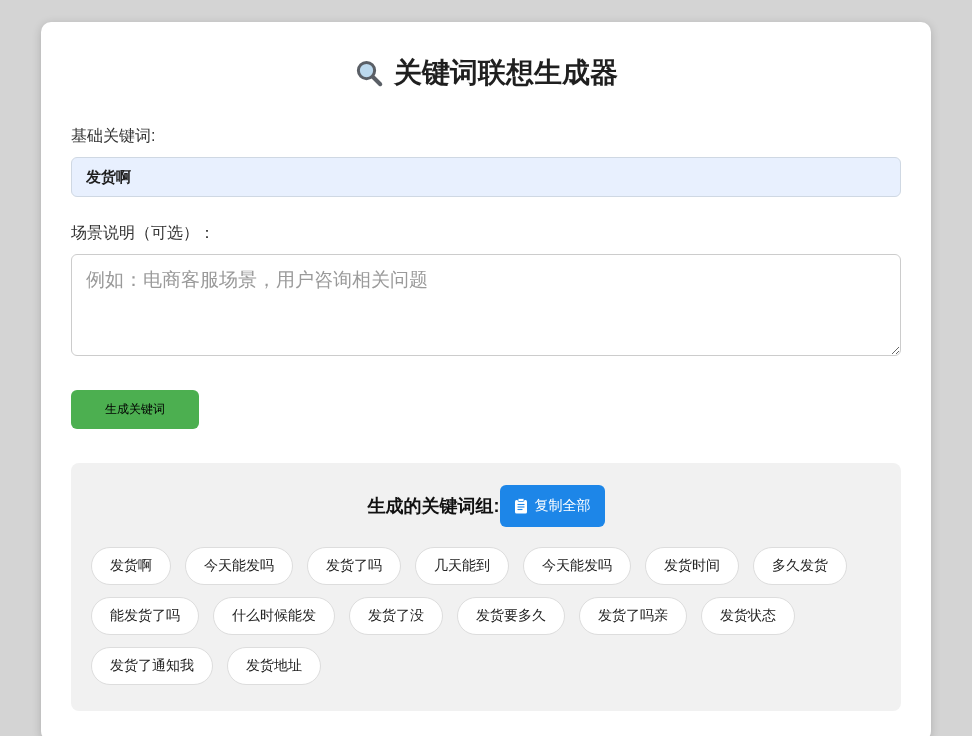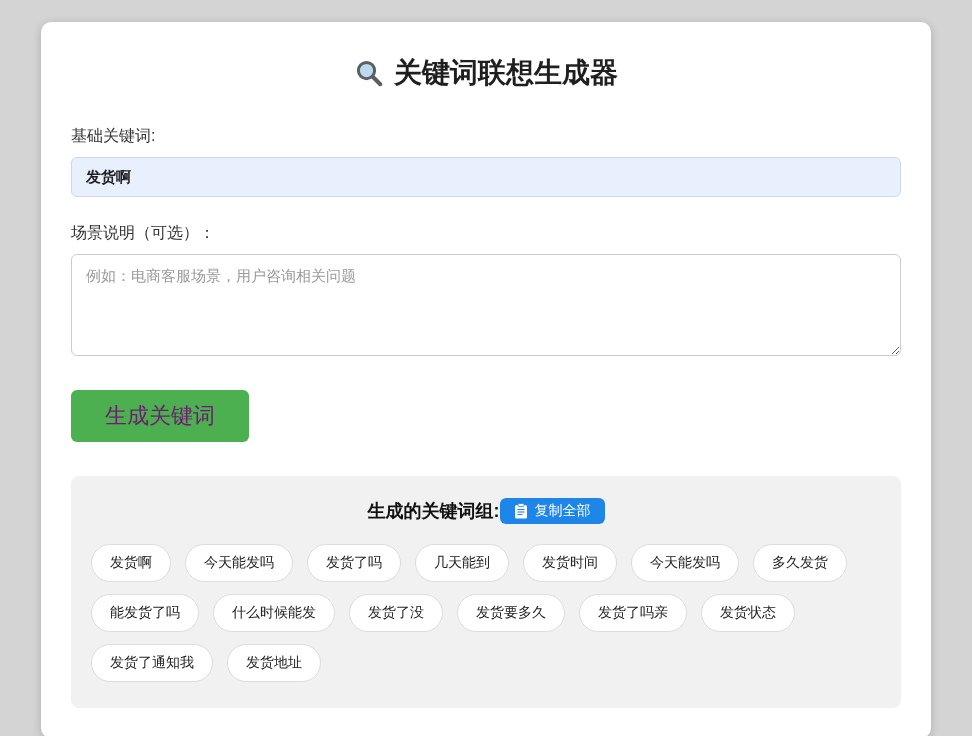--- a/index.html
+++ b/index.html
@@ -55,33 +55,33 @@
     font-family: "Liberation Sans", "DejaVu Sans", sans-serif;
     margin-bottom: 26px;
     outline: none;
   }
   .scene-textarea {
     width: 100%;
     height: 102px;
     border: 1px solid #cccccc;
     border-radius: 6px;
     padding: 12px 14px;
-    font-size: 15px;
+    font-size: 19px;
     color: #333;
     font-family: "Liberation Sans", "DejaVu Sans", sans-serif;
     resize: both;
     outline: none;
     margin-bottom: 30px;
   }
   .scene-textarea::placeholder { color: #9a9a9a; }
   .generate-btn {
     display: inline-block;
     background: var(--accent-green, #4caf50);
-    color: #701a75;
-    font-size: 22px;
+    color: #000000;
+    font-size: 12px;
     font-family: "Liberation Sans", "DejaVu Sans", sans-serif;
     border: none;
     border-radius: 6px;
     padding: 11px 34px;
     cursor: pointer;
     margin-bottom: 34px;
   }
   .results {
     background: #f1f1f1;
     border-radius: 8px;
@@ -99,21 +99,21 @@
     color: #111111;
   }
   .copy-btn {
     display: flex;
     align-items: center;
     gap: 7px;
     background: var(--accent-blue, #1d86e8);
     color: #ffffff;
     border: none;
     border-radius: 6px;
-    padding: 4px 14px;
+    padding: 12px 14px;
     font-size: 14px;
     font-family: "Liberation Sans", "DejaVu Sans", sans-serif;
     cursor: pointer;
   }
   .copy-btn svg { display: block; }
   .chips {
     display: flex;
     flex-wrap: wrap;
     gap: 12px 14px;
   }
@@ -166,22 +166,22 @@
             </svg>
           </span>
           <span>复制全部</span>
         </button>
       </div>
       <div class="chips">
           <span class="chip">发货啊</span>
           <span class="chip">今天能发吗</span>
           <span class="chip">发货了吗</span>
           <span class="chip">几天能到</span>
+          <span class="chip">今天能发吗</span>
           <span class="chip">发货时间</span>
-          <span class="chip">今天能发吗</span>
           <span class="chip">多久发货</span>
           <span class="chip">能发货了吗</span>
           <span class="chip">什么时候能发</span>
           <span class="chip">发货了没</span>
           <span class="chip">发货要多久</span>
           <span class="chip">发货了吗亲</span>
           <span class="chip">发货状态</span>
           <span class="chip">发货了通知我</span>
           <span class="chip">发货地址</span>
         </div>

